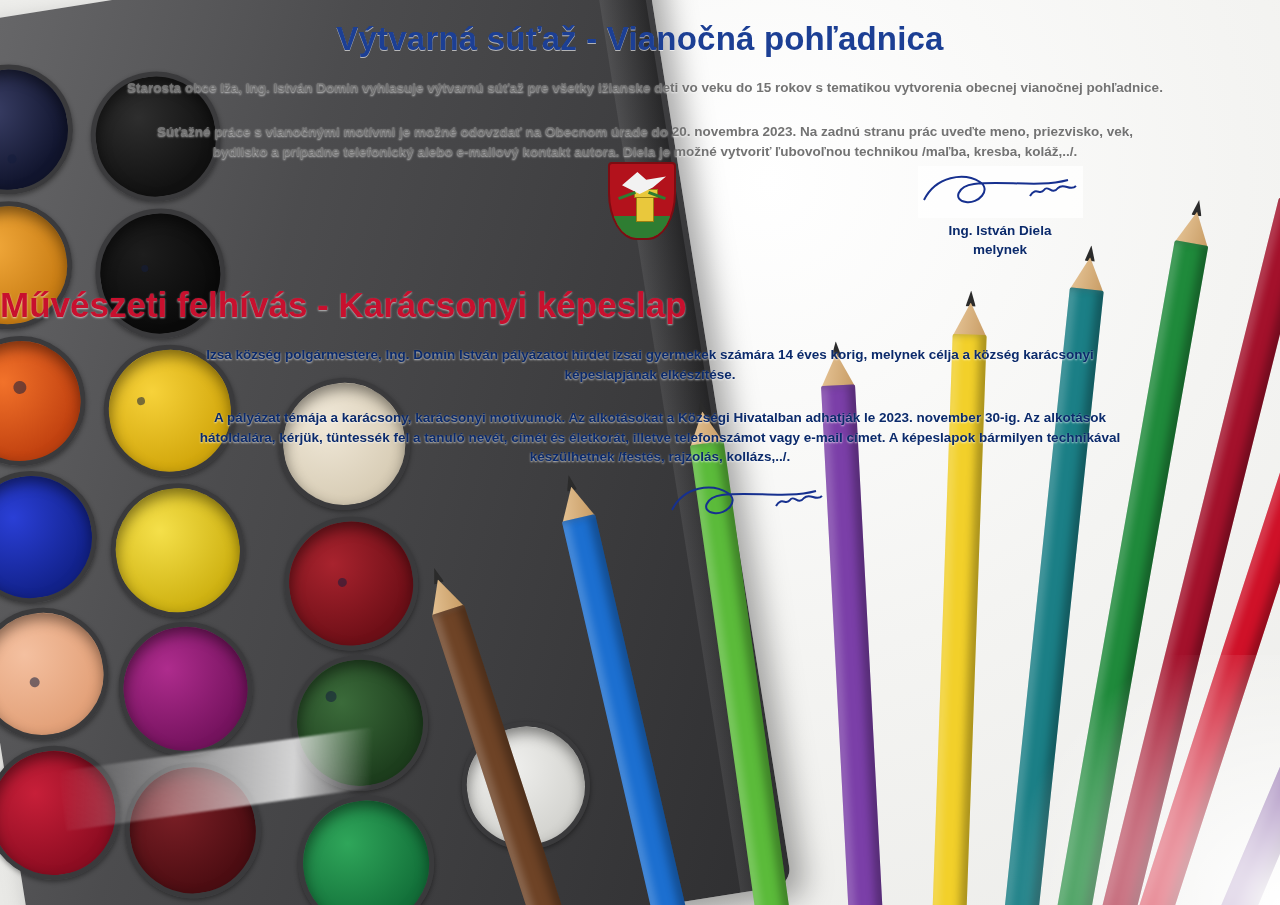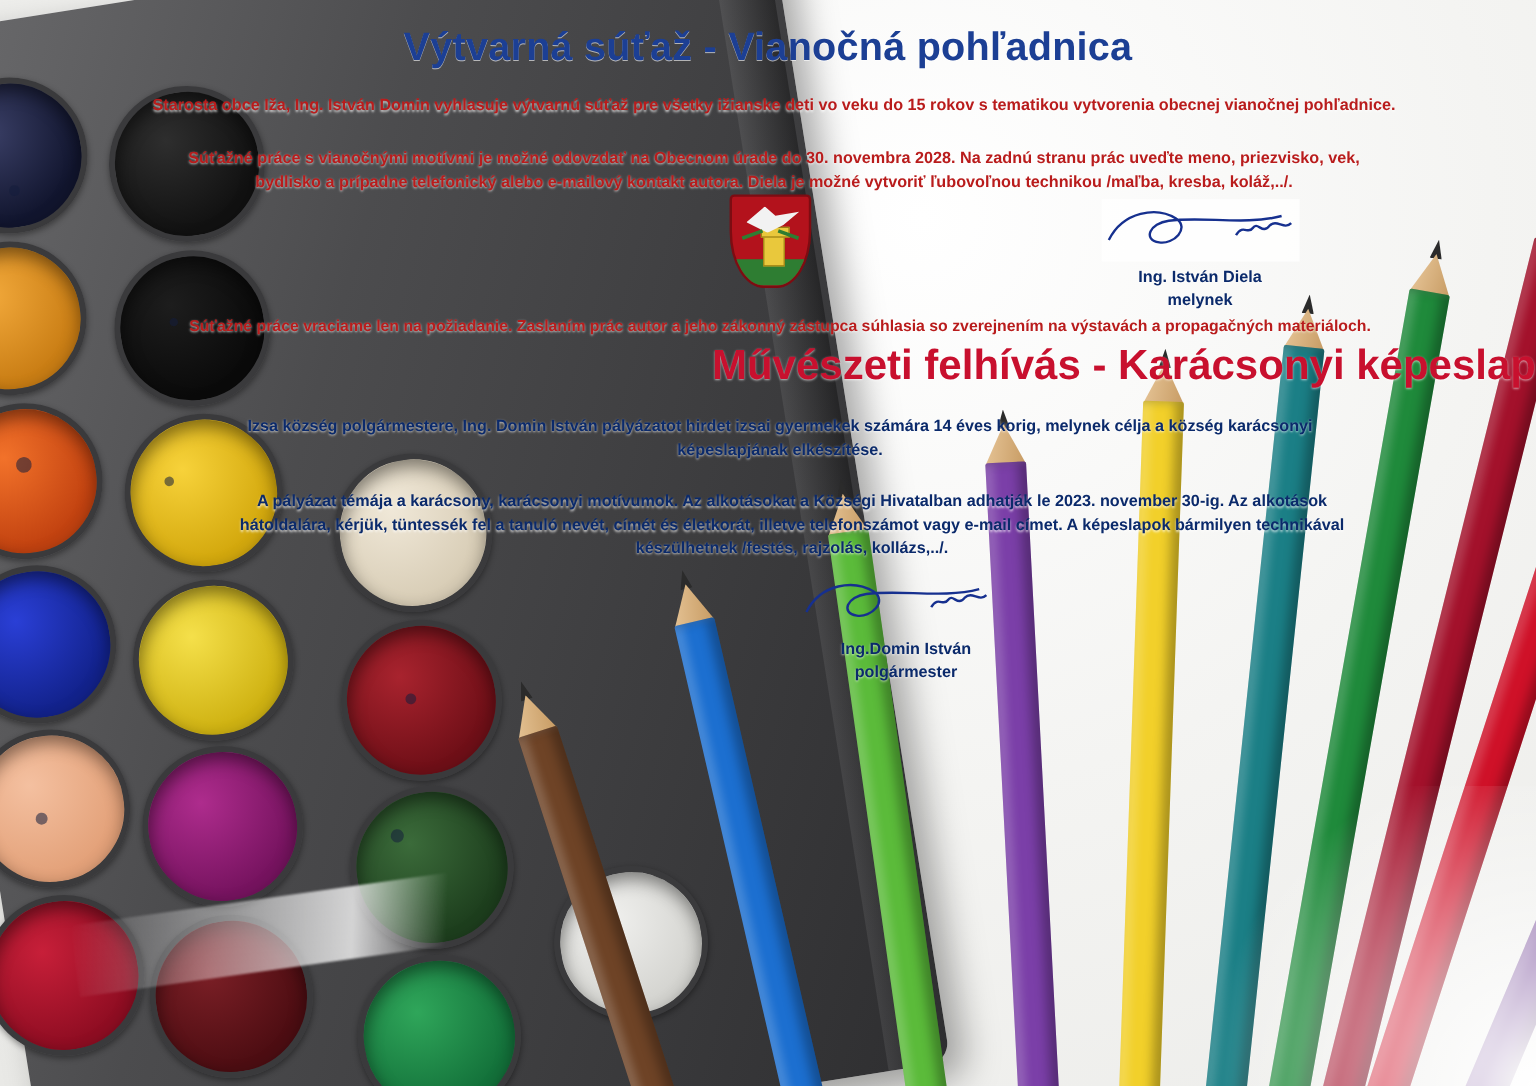--- a/index.html
+++ b/index.html
@@ -133,21 +133,21 @@
     font-size: 33px;
     font-weight: bold;
     color: #1c3f94;
     letter-spacing: 0.2px;
     text-shadow: 0 1px 0 rgba(255,255,255,0.6);
   }
   .para {
     position: absolute;
     text-align: center;
     font-weight: bold;
-    color: #b91c1c;
+    color: #737373;
     line-height: 1.45;
     text-shadow: 0 1px 2px rgba(255,255,255,0.75);
   }
   .sk-p1 {
     left: 80px; width: 1130px;
     top: 78px;
     font-size: 13.5px;
   }
   .sk-p2 {
     left: 130px; width: 1030px;
@@ -233,21 +233,21 @@
     background: rgba(255,255,255,0.78);
   }
   .sig-1 { left: 918px; top: 166px; width: 165px; height: 52px; }
   .sig-2 { left: 668px; top: 478px; width: 160px; height: 50px; background: transparent; }
   .sig-svg { display: block; width: 100%; height: 100%; }
 
   .title-hu {
     position: absolute;
     left: 0; right: 0;
     top: 285px;
-    text-align: right;
+    text-align: left;
     font-size: 35px;
     font-weight: bold;
     color: #c8102e;
     text-shadow: 0 1px 2px rgba(255,255,255,0.65);
   }
   .hu-p1 {
     left: 200px; width: 900px;
     top: 345px;
     font-size: 13.5px;
     color: #0b2a6b;
@@ -365,21 +365,21 @@
       </div>
     </div>
     <div class="white-gap"></div>
   </div>
 
   <div class="content">
 
     <div class="title-sk">Výtvarná súťaž - Vianočná pohľadnica</div>
 
     <div class="para sk-p1">Starosta obce Iža, Ing. István Domin vyhlasuje výtvarnú súťaž pre  všetky ižianske deti vo veku do 15 rokov s tematikou vytvorenia obecnej vianočnej pohľadnice.</div>
-    <div class="para sk-p2">Súťažné práce s vianočnými motívmi je možné odovzdať na Obecnom úrade do 30. novembra 2028.  Na zadnú stranu prác uveďte meno, priezvisko, vek, bydlisko a prípadne telefonický alebo e-mailový kontakt autora. Diela je možné vytvoriť ľubovoľnou technikou /maľba, kresba, koláž,../.</div>
+    <div class="para sk-p2">Súťažné práce s vianočnými motívmi je možné odovzdať na Obecnom úrade do 20. novembra 2023.  Na zadnú stranu prác uveďte meno, priezvisko, vek, bydlisko a prípadne telefonický alebo e-mailový kontakt autora. Diela je možné vytvoriť ľubovoľnou technikou /maľba, kresba, koláž,../.</div>
 
     <div class="crest">
       <div class="shield">
         <div class="grass"></div>
         <div class="tower"></div>
         <div class="bird"></div>
         <div class="sprig"></div>
         <div class="sprig2"></div>
       </div>
     </div>
@@ -388,33 +388,28 @@
       <svg class="sig-svg" viewBox="0 0 165 52" preserveAspectRatio="none" aria-hidden="true">
         <path d="M6 34 C18 10, 46 6, 62 16 C74 24, 60 38, 48 36 C34 34, 40 20, 56 18 C84 14, 120 22, 150 14" fill="none" stroke="#16308f" stroke-width="2"></path>
         <path d="M112 30 C118 20, 122 30, 126 24 C130 18, 134 30, 140 22 C146 16, 152 26, 158 20" fill="none" stroke="#16308f" stroke-width="2"></path>
       </svg>
     </div>
     <div class="sign-block sign-1">
       <div>Ing. István Diela</div>
       <div>melynek</div>
     </div>
 
-    <div class="para sk-p3">Súťažné práce vraciame len na požiadanie. Zaslaním prác autor a jeho zákonný zástupca súhlasia so zverejnením na výstavách a propagačných materiáloch.</div>
 
     <div class="title-hu">Művészeti felhívás - Karácsonyi képeslap</div>
 
     <div class="para hu-p1">Izsa község polgármestere, Ing. Domin István pályázatot hirdet izsai gyermekek számára 14 éves korig, melynek célja a község karácsonyi képeslapjának elkészítése.</div>
     <div class="para hu-p2">A pályázat témája a karácsony, karácsonyi motívumok. Az alkotásokat a Községi Hivatalban adhatják le 2023. november 30-ig. Az alkotások hátoldalára, kérjük, tüntessék fel a tanuló nevét, címét és életkorát, illetve telefonszámot vagy e-mail címet.  A képeslapok bármilyen technikával készülhetnek /festés, rajzolás, kollázs,../.</div>
 
     <div class="sig-img sig-2">
       <svg class="sig-svg" viewBox="0 0 160 50" preserveAspectRatio="none" aria-hidden="true">
         <path d="M4 32 C16 8, 44 5, 60 15 C72 23, 58 37, 46 35 C32 33, 38 19, 54 17 C82 13, 118 21, 148 13" fill="none" stroke="#16308f" stroke-width="2"></path>
         <path d="M108 28 C114 18, 118 28, 122 22 C126 16, 130 28, 136 20 C142 14, 148 24, 154 18" fill="none" stroke="#16308f" stroke-width="2"></path>
       </svg>
     </div>
-    <div class="sign-block sign-2">
-      <div>Ing.Domin István</div>
-      <div>polgármester</div>
-    </div>
 
 
   </div>
 </div>
 
 </body></html>

